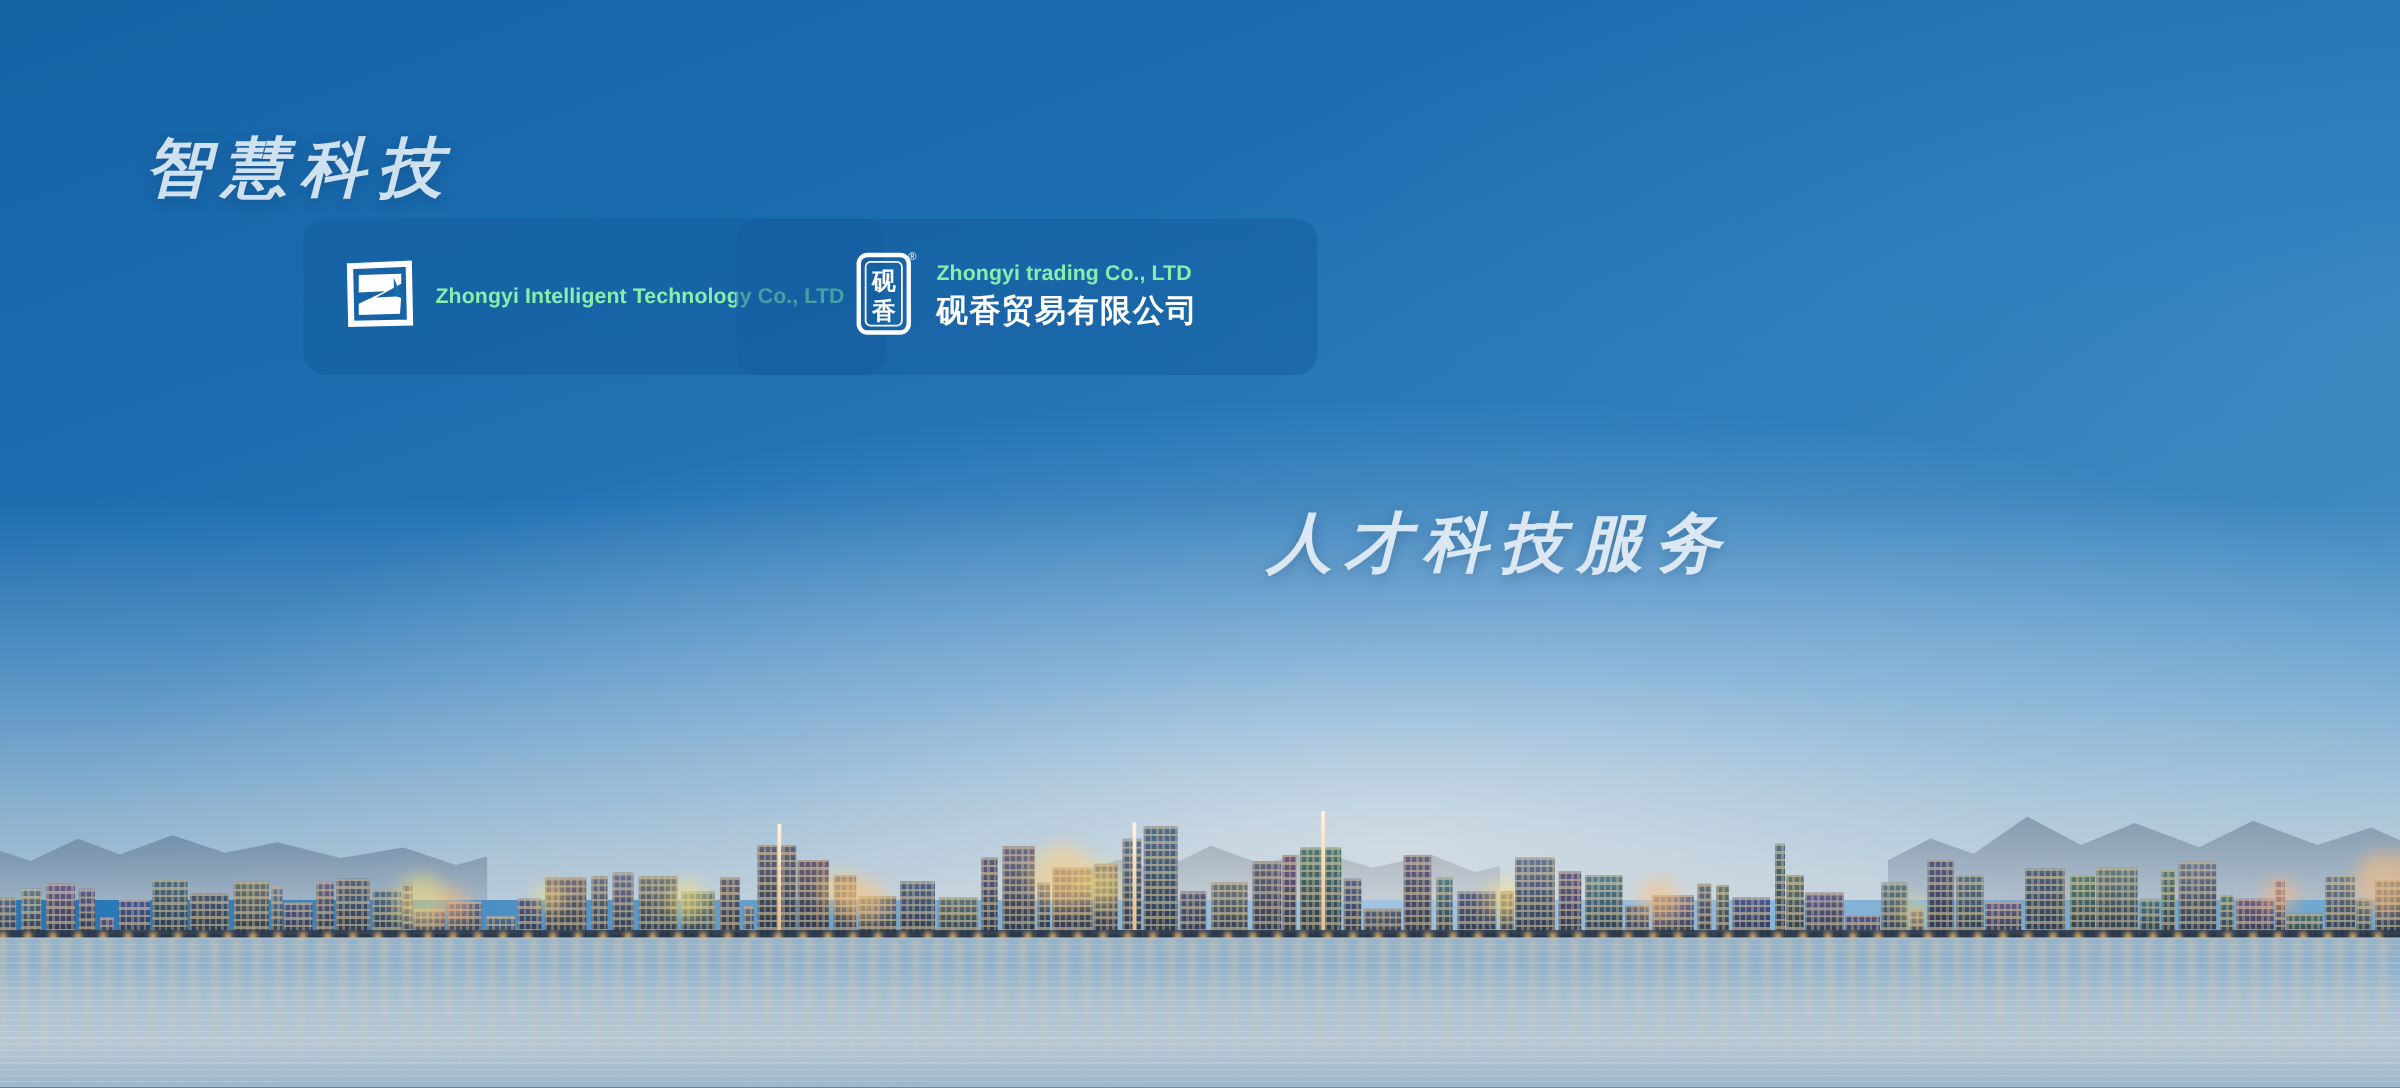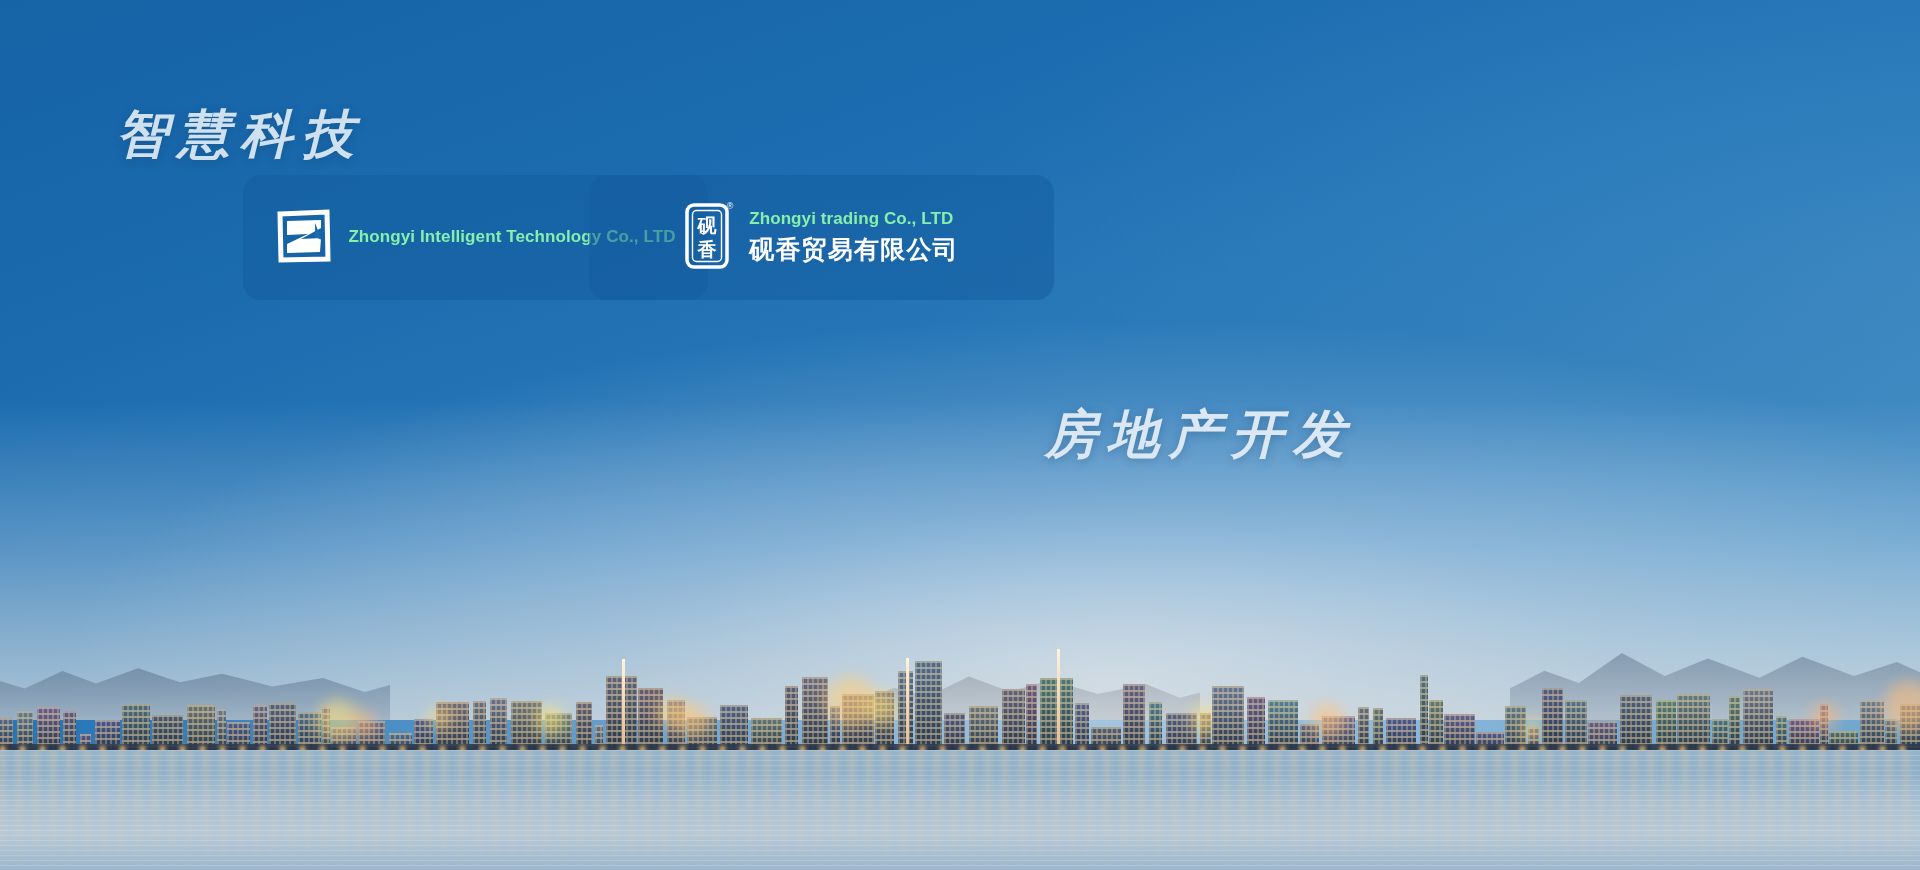--- a/index.html
+++ b/index.html
@@ -301,19 +301,19 @@
           </svg>
         </span>
         <span class="names">
           <span class="name-en">Zhongyi trading Co., LTD</span>
           <span class="name-cn">砚香贸易有限公司</span>
         </span>
       </div>
     </div>
   </div>
 
-
-  <div class="cell r2 c2">
-    <div class="sec-head">房地产开发</div>
+  <div class="cell r2 c1">
+    <div class="sec-head">人才科技服务</div>
 
   </div>
 
+
 </div>
 
 </body></html>

